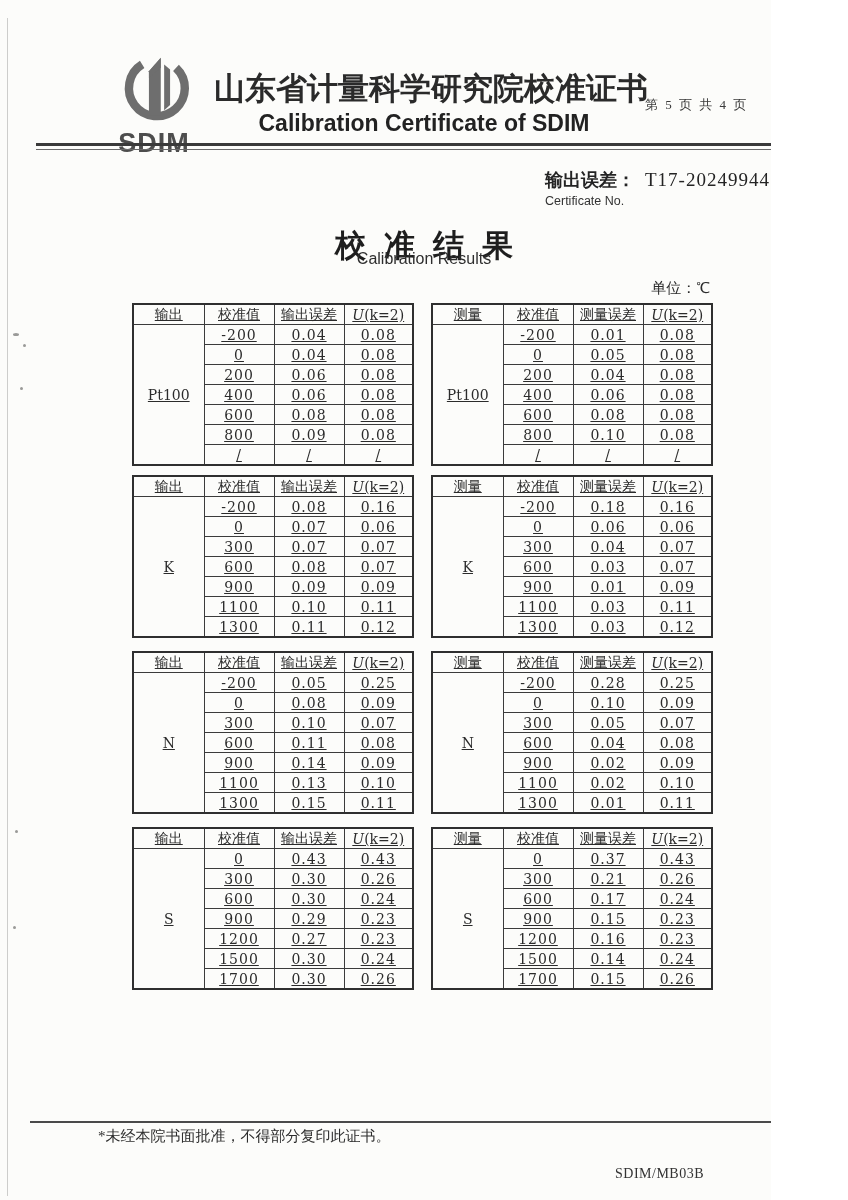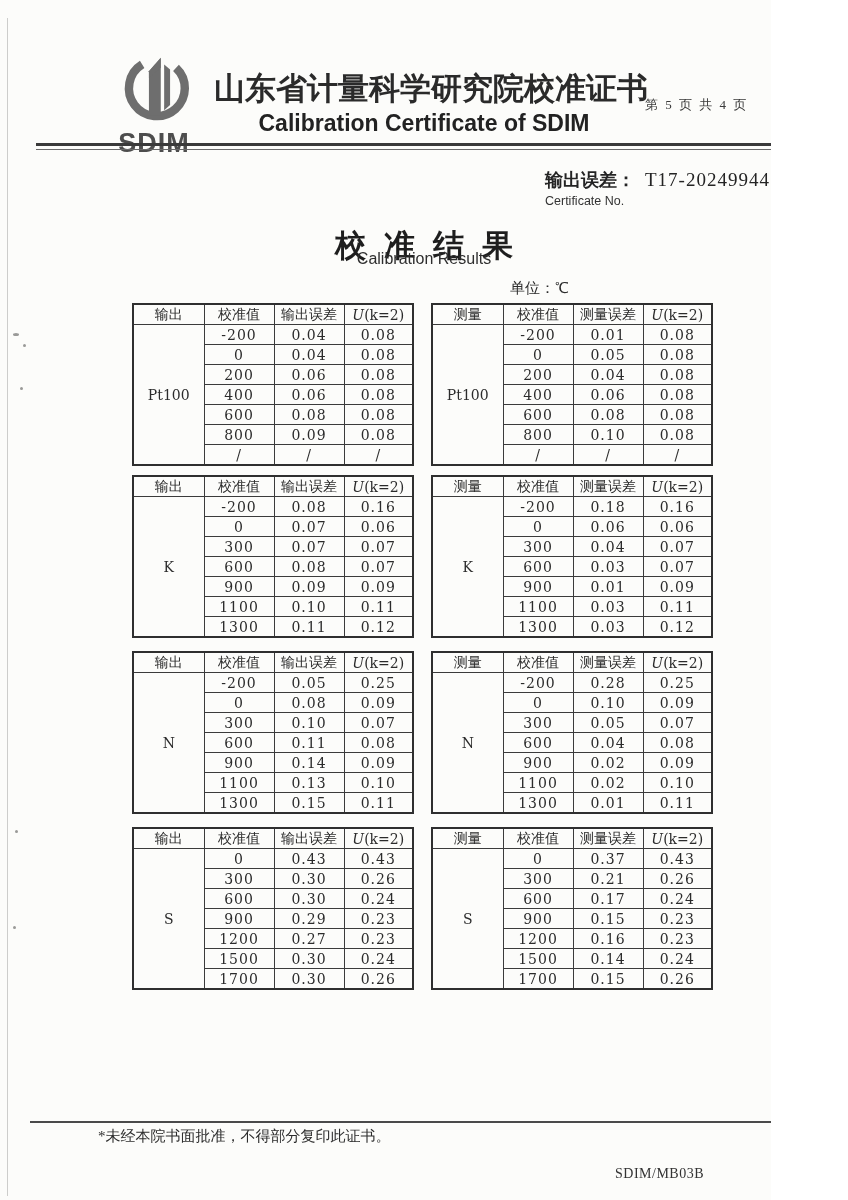--- a/index.html
+++ b/index.html
@@ -28,26 +28,26 @@
   .cert-label { font-family:"Liberation Sans", sans-serif; font-size:18px; font-weight:600; color:#242424; }
   .cert-no { font-size:19px; margin-left:10px; letter-spacing:1px; color:#242424; }
   .cert-label-en { font-family:"Liberation Sans", sans-serif; font-size:12.5px; color:#333; margin-top:2px; }
 
   
   .sec-title { position:absolute; left:0; top:210px; width:848px; text-align:center;
                font-family:"Liberation Sans", sans-serif; font-weight:bold; font-size:31px;
                letter-spacing:18px; text-indent:18px; color:#1e1e1e;margin-top:15px; }
   .sec-sub { position:absolute; left:0; top:250px; width:848px; text-align:center;
              font-family:"Liberation Sans", sans-serif; font-size:16px; color:#2e2e2e; }
-  .unit { position:absolute; left:510px; top:279px; width:200px; 
+  .unit { position:absolute; left:510px; top:279px; width:200px; text-align:right;
           font-size:15px; color:#2c2c2c; }
 
   
   .pair { position:absolute; left:132px; display:flex; gap:17px; }
-  .cal-table { border-collapse:collapse; table-layout:fixed; border:2px solid #2f2f2f; background:transparent; }
+  .cal-table { border-collapse:collapse; table-layout:fixed; border:2px solid #2f2f2f; background:transparent;text-decoration:underline; }
   .cal-table th, .cal-table td {
     border:1px solid #3b3b3b; height:19px; padding:0;
     text-align:center; vertical-align:middle;
     font-family:"DejaVu Serif", serif; font-size:14px; font-weight:normal; color:#2b2b2b;
   }
   .cal-table td.num { letter-spacing:1px; }
   .cal-table th i { font-family:"DejaVu Serif", serif; font-style:italic; }
 
   
   .foot-rule { position:absolute; left:30px; top:1121px; width:785px; height:2px; background:#4a4a4a; }

